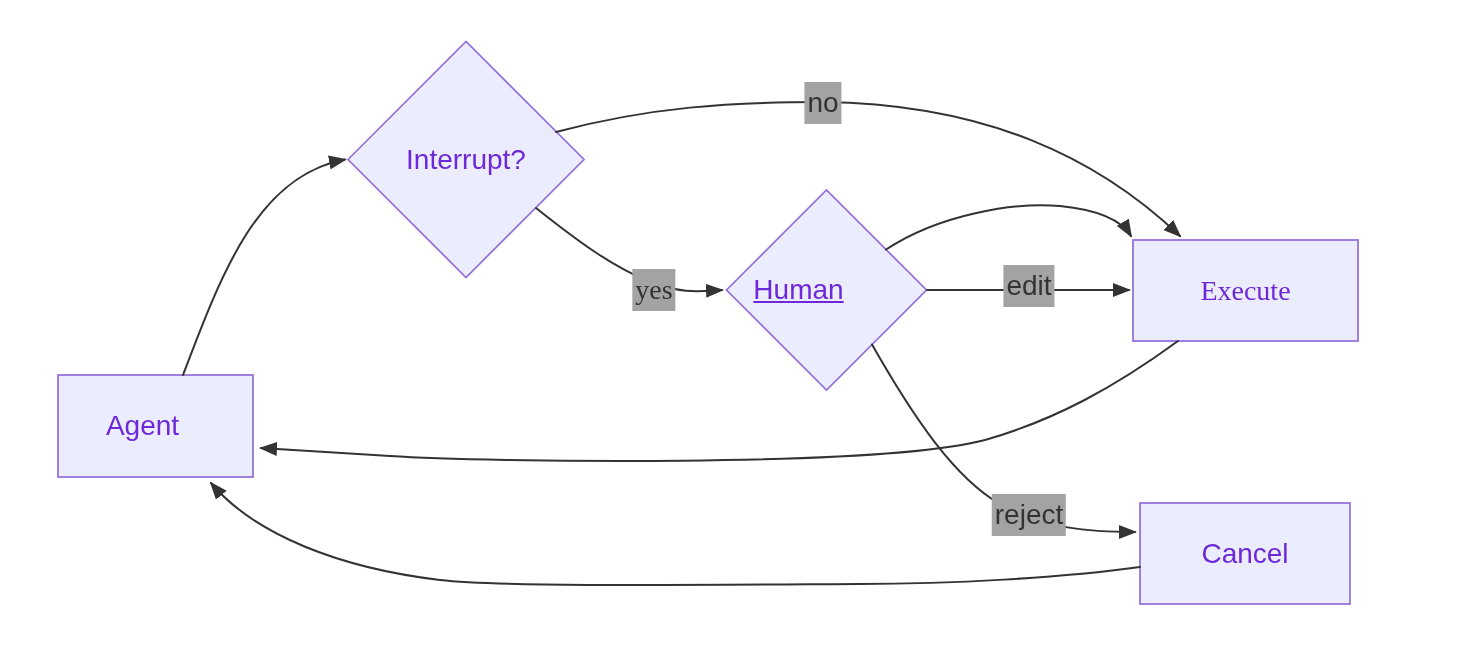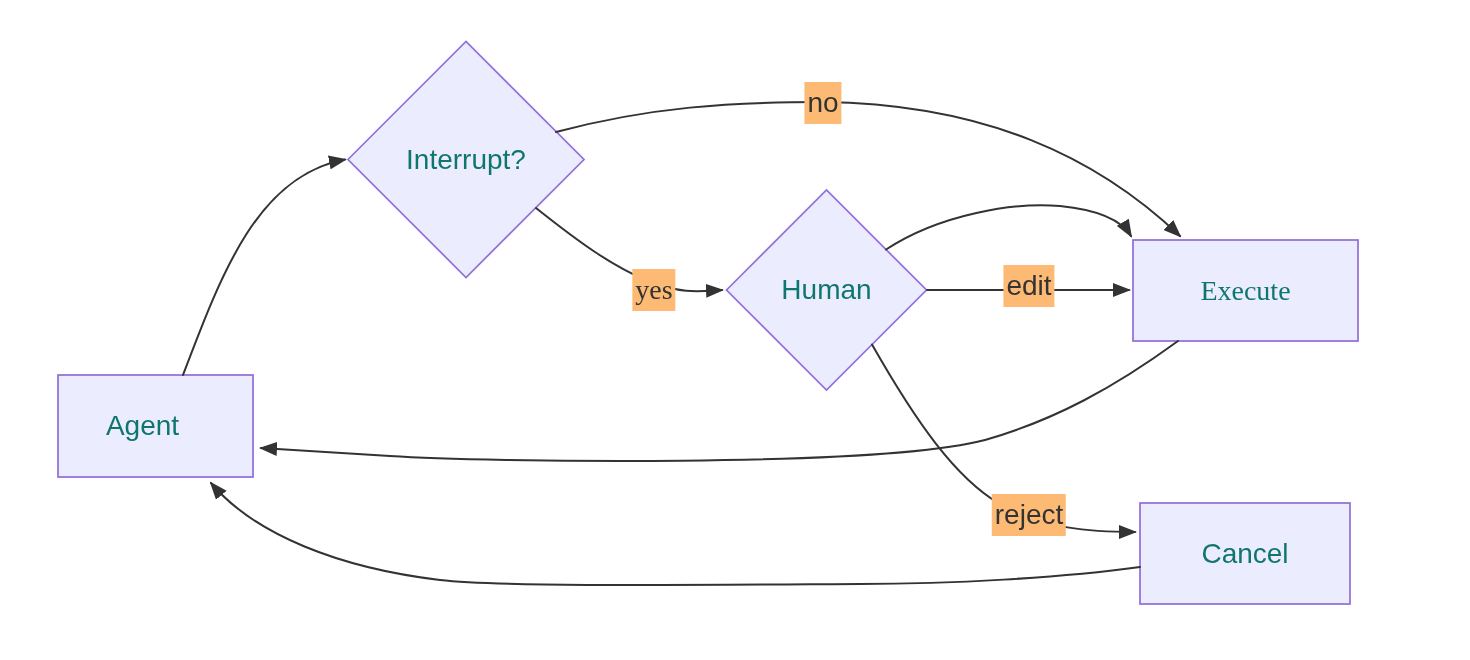--- a/index.html
+++ b/index.html
@@ -28,29 +28,29 @@
     fill: none;
     stroke: #333333;
     stroke-width: 2;
     stroke-linecap: round;
   }
   .node-label {
     position: absolute;
     display: flex;
     align-items: center;
     justify-content: center;
-    color: #0f766e;
+    color: #6d28d9;
     font-size: 28px;
     pointer-events: none;
     white-space: nowrap;
   }
   .edge-label {
     position: absolute;
     transform: translate(-50%, -50%);
-    background: #fdba74;
+    background: #a3a3a3;
     color: #333333;
     font-size: 28px;
     line-height: 1.5;
     padding: 0 3px;
     pointer-events: none;
     white-space: nowrap;
   }
 </style>
 </head>
 <body>
@@ -75,21 +75,21 @@
     <path class="edge-path" marker-end="url(#arrow)" d="M536,208 C580,243 612,266 648,281 C684,295 702,291 722,290"></path>
     <path class="edge-path" marker-end="url(#arrow)" d="M886,249.5 C940,214 1015,202 1060,206 C1100,210 1122,221 1131,236"></path>
     <path class="edge-path" marker-end="url(#arrow)" d="M927,290 L1129,290"></path>
     <path class="edge-path" marker-end="url(#arrow)" d="M872,344.5 C915,420 955,478 1000,504 C1045,529 1090,532 1135,532"></path>
     <path class="edge-path" marker-end="url(#arrow)" d="M1178,341 C1115,387 1055,420 985,440 C880,468 480,462 390,456 C330,452 295,450 261,448"></path>
     <path class="edge-path" marker-end="url(#arrow)" d="M1140,567 C1060,578 950,584 860,584 C690,585 500,587 440,580 C340,568 255,535 211,483"></path>
   </svg>
 
   <div class="node-label" style="left:58px; top:375px; width:169px; height:102px;">Agent</div>
   <div class="node-label" style="left:348px; top:42px; width:236px; height:235px;">Interrupt?</div>
-  <div class="node-label" style="left:726px; top:190px; width:201px; height:200px;">Human</div>
+  <div class="node-label" style="left:698px; top:190px; width:201px; height:200px;text-decoration:underline;">Human</div>
   <div class="node-label" style="left:1133px; top:240px; width:225px; height:101px;font-family:Liberation Serif, serif;">Execute</div>
   <div class="node-label" style="left:1140px; top:503px; width:210px; height:101px;">Cancel</div>
 
   <div class="edge-label" style="left:823px; top:103px;">no</div>
   <div class="edge-label" style="left:654px; top:290px;font-family:Liberation Serif, serif;">yes</div>
   <div class="edge-label" style="left:1029px; top:286px;">edit</div>
   <div class="edge-label" style="left:1029px; top:515px;">reject</div>
 
 </div>
 

